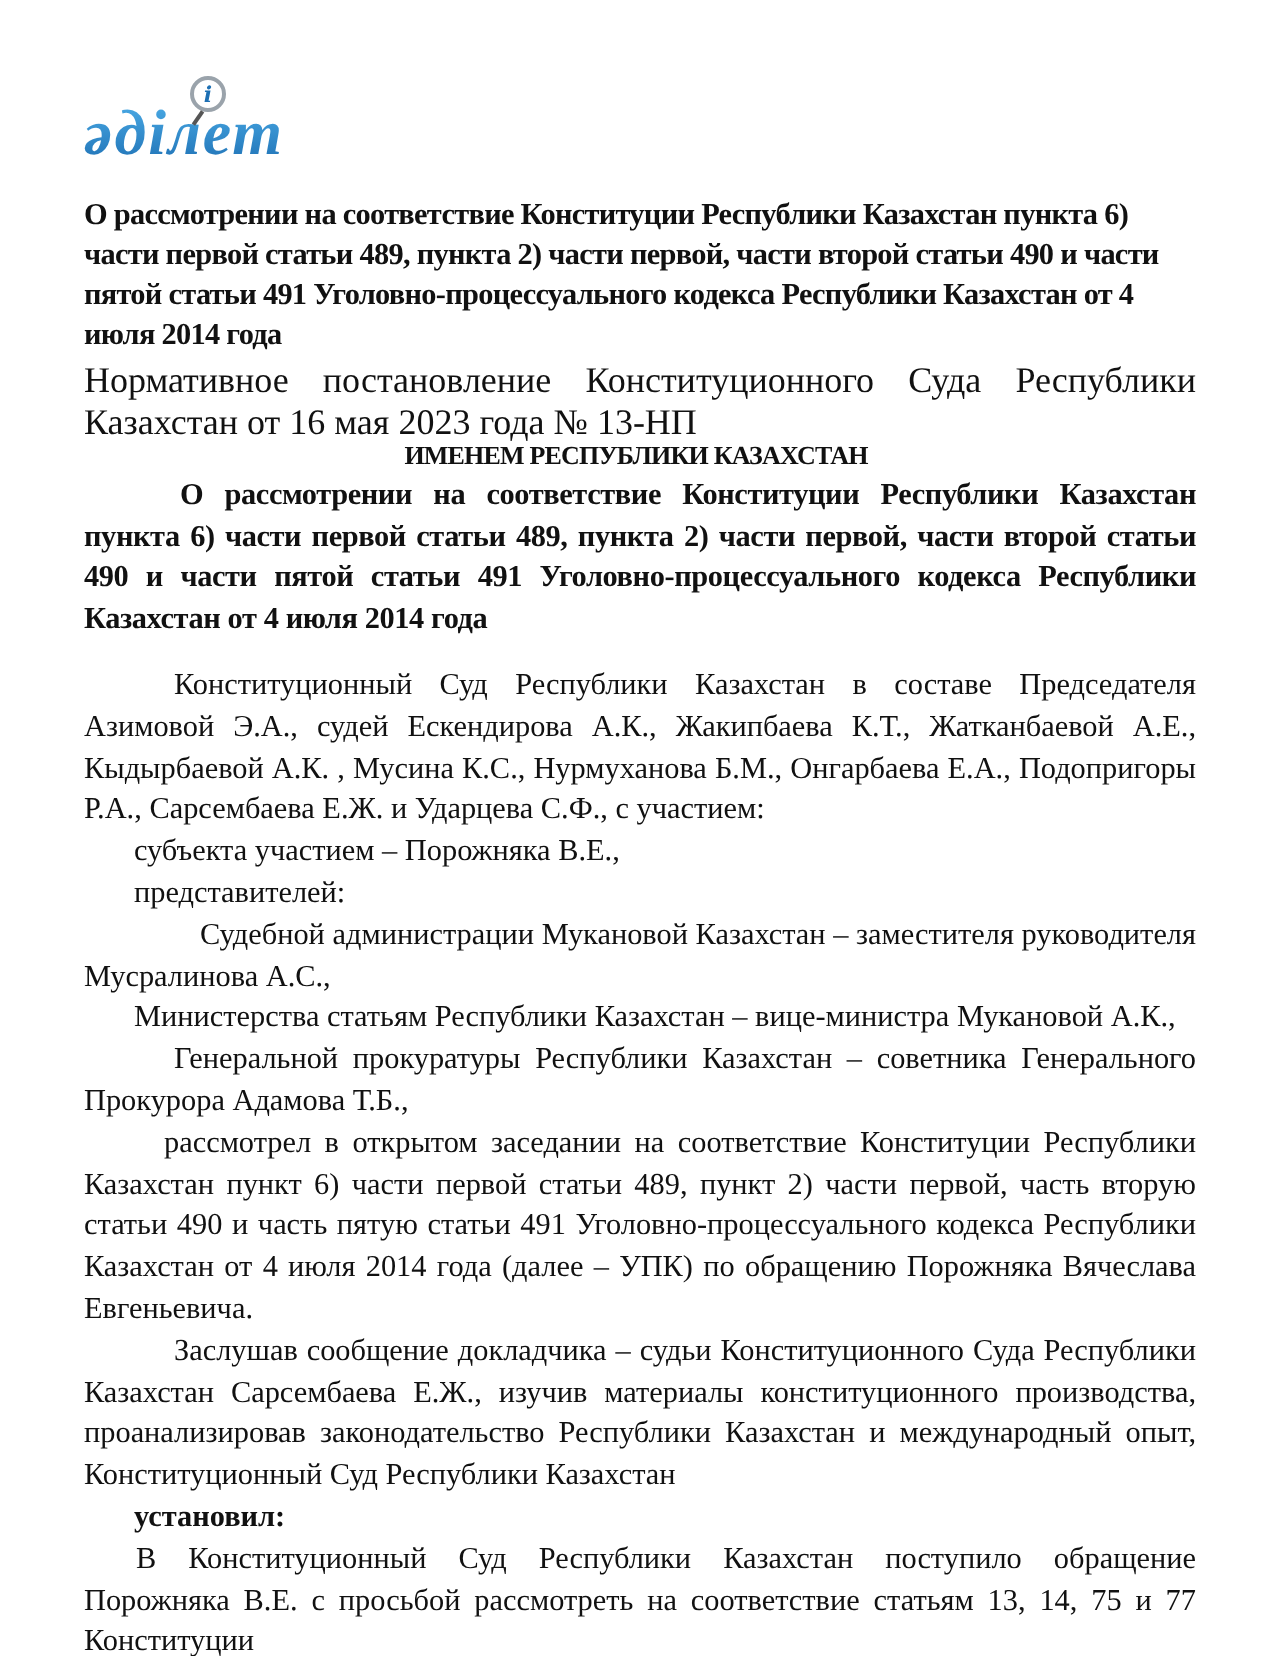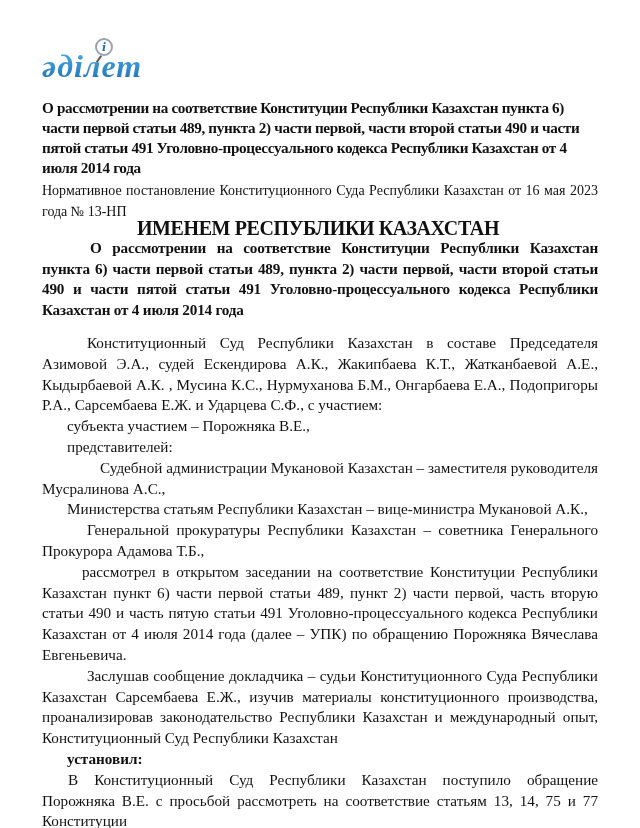--- a/index.html
+++ b/index.html
@@ -4,22 +4,22 @@
 <style>
   html, body { margin: 0; padding: 0; background: #ffffff; }
   body { width: 640px; height: 828px; overflow: hidden; position: relative; font-family: "Liberation Serif", serif; color: #111; }
   .page { position: absolute; left: 0; top: 0; width: 640px; height: 828px; }
   .logo { position: absolute; left: 42px; top: 44px; height: 40px; display: flex; align-items: flex-end; }
   .logo-text { font-family: Liberation Serif, serif; font-style: italic; font-weight: bold; font-size: 32px; letter-spacing: 1px; color: #2b8fd4; background: linear-gradient(#4fb0ea, #1d6fb3); -webkit-background-clip: text; background-clip: text; -webkit-text-fill-color: transparent; line-height: 36px; position: relative; }
   .logo-badge { position: absolute; left: 53px; top: -6px; width: 18px; height: 18px; border-radius: 50%; border: 2px solid #9aa3ab; background: #fff; box-sizing: border-box; display: flex; align-items: center; justify-content: center; font-family: "DejaVu Serif", serif; font-style: italic; font-weight: bold; font-size: 11px; color: #1d6fb3; }
   .logo-handle { position: absolute; left: 56px; top: 11px; width: 2px; height: 8px; background: #555; transform: rotate(35deg); }
 
   .title-main { position: absolute; left: 42px; top: 98px; width: 556px; font-weight: bold; font-size: 15.2px; line-height: 20px; letter-spacing: -0.35px; }
-  .subtitle { position: absolute; left: 42px; top: 180px; width: 556px; font-size: 14px; line-height: 21px; text-align: justify; }
-  .heading-center { position: absolute; left: 0; width: 640px; top: 218px; text-align: center; font-weight: bold; font-size: 20px; line-height: 20px; letter-spacing: -0.4px; padding-left: 0; }
+  .subtitle { position: absolute; left: 42px; top: 180px; width: 556px; font-size: 18px; line-height: 21px; text-align: justify; }
+  .heading-center { position: absolute; left: 0; width: 640px; top: 218px; text-align: center; font-weight: bold; font-size: 13px; line-height: 20px; letter-spacing: -0.4px; padding-left: 0; }
   .heading-center span { position: relative; left: -2px; }
   .title-repeat { position: absolute; left: 42px; top: 238px; width: 556px; font-weight: bold; font-size: 15.2px; line-height: 20.5px; text-align: justify; letter-spacing: -0.2px; }
   .ind1 { text-indent: 48px; }
 
   .body { position: absolute; left: 42px; top: 333px; width: 556px; font-size: 15.2px; line-height: 20.8px; }
   .p { text-align: justify; margin: 0; }
   .p.last-left { text-align-last: left; }
   .indent-45 { text-indent: 45px; }
   .indent-25 { text-indent: 25px; }
   .indent-55 { text-indent: 58px; }

